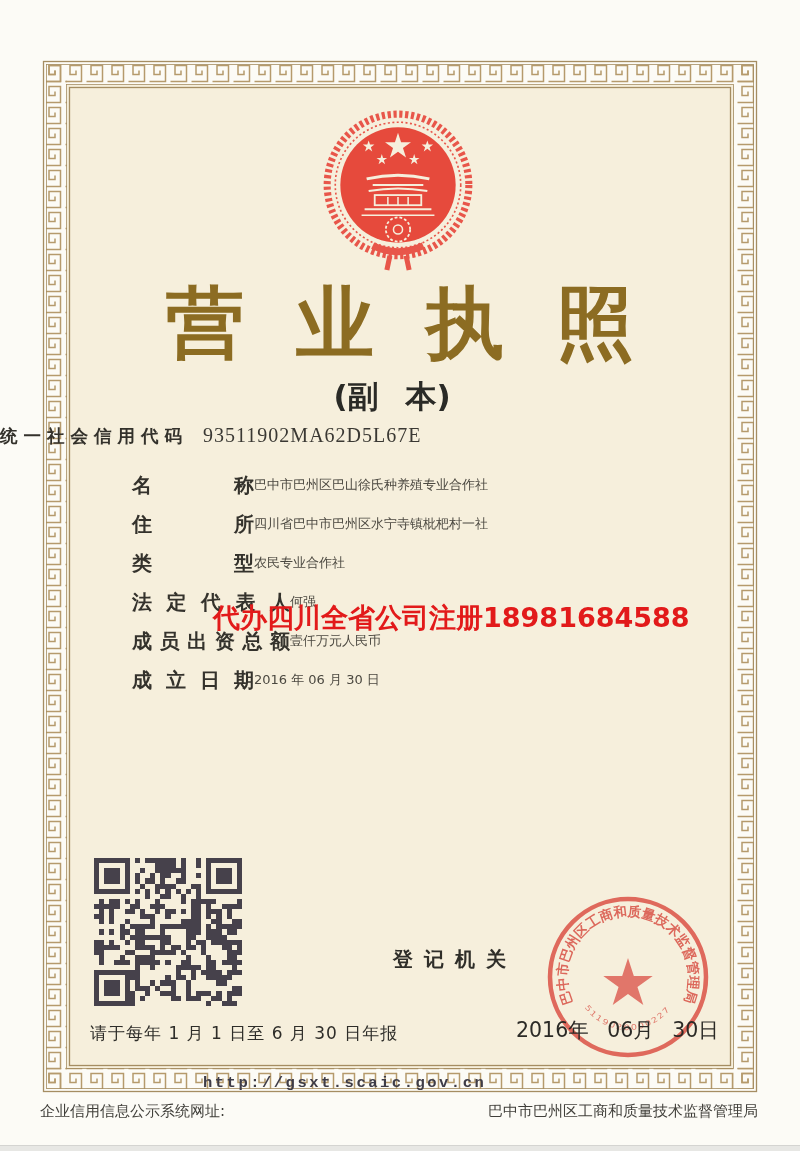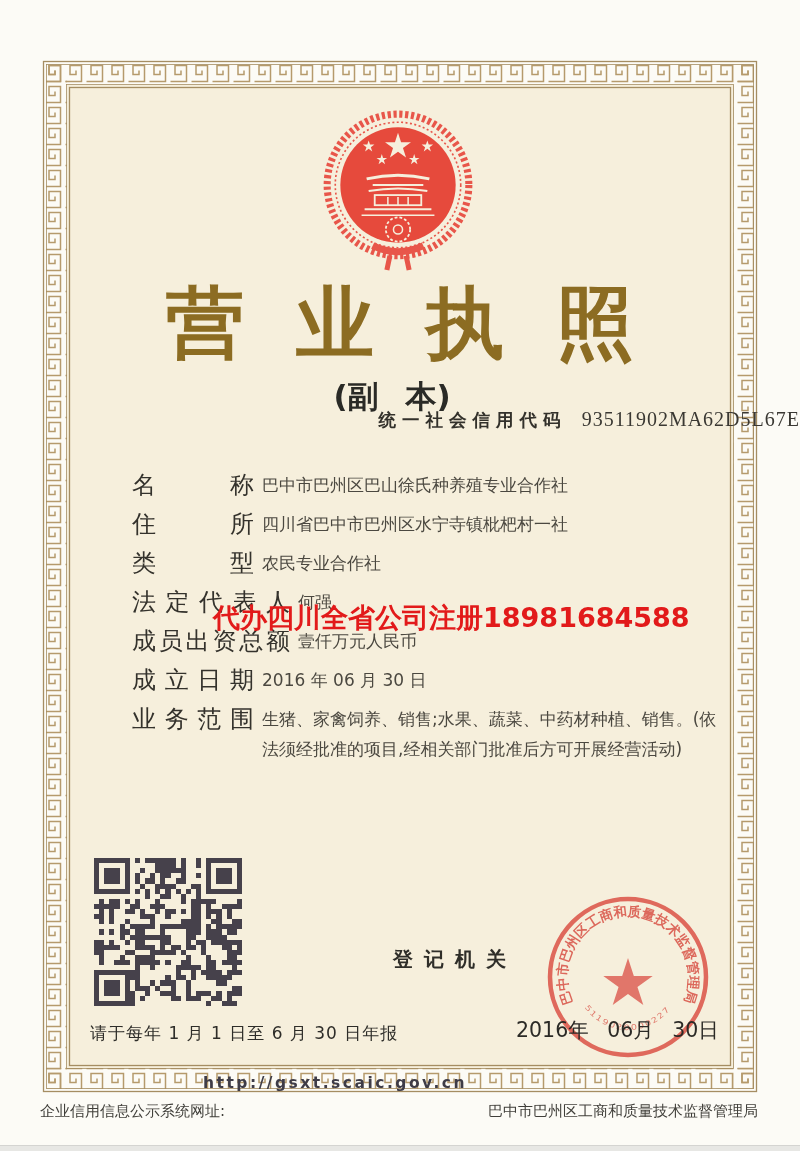--- a/index.html
+++ b/index.html
@@ -9,50 +9,50 @@
 
   .emblem{position:absolute;left:322px;top:104px;width:152px;height:170px;}
 
   .title{position:absolute;left:0;right:0;top:272px;text-align:center;
          font-size:78px;font-weight:bold;color:#8c6c22;}
   .title span{letter-spacing:52px;margin-right:-52px;}
 
   .subtitle{position:absolute;left:0;right:16px;top:376px;text-align:center;
             font-size:31px;color:#2a2a26;font-weight:bold;word-spacing:16px;}
 
-  .codeline{position:absolute;left:0;right:0;top:408px;text-align:right;color:#33312b;}
+  .codeline{position:absolute;left:0;right:0;top:424px;text-align:left;color:#33312b;}
   .codeline .lab{font-size:17.5px;font-weight:bold;letter-spacing:6px;}
   .codeline .val{font-size:20px;font-family:"Liberation Serif","DejaVu Serif",serif;
                  color:#3a3833;letter-spacing:1px;margin-left:10px;}
 
   .fields{position:absolute;left:132px;top:470px;width:604px;}
   .frow{margin-bottom:9px;line-height:30px;white-space:nowrap;}
   .frow .lbl{display:inline-block;width:122px;text-align:justify;text-align-last:justify;
-             font-size:24px;font-weight:normal;color:#34322c;vertical-align:top;}
+             font-size:20px;font-weight:bold;color:#34322c;vertical-align:top;}
   .frow.wide .lbl{width:158px;}
-  .frow .val{display:inline-block;margin-left:8px;font-size:17px;color:#4b4840;vertical-align:top;}
+  .frow .val{display:inline-block;font-size:13px;color:#4b4840;vertical-align:top;}
   .frow.scope{white-space:normal;}
   .frow.scope .val{width:462px;line-height:30px;}
 
   .watermark{position:absolute;left:213px;top:600px;font-size:27px;font-weight:bold;
              color:#e21a1a;white-space:nowrap;z-index:5;letter-spacing:0;}
 
   .qr{position:absolute;left:93px;top:858px;width:150px;height:148px;}
   .qr svg{width:100%;height:100%;shape-rendering:crispEdges;}
 
   .annual{position:absolute;left:90px;top:1022px;font-size:17px;color:#2e2d29;letter-spacing:1px;}
 
   .reg-label{position:absolute;left:380px;top:946px;font-size:20px;font-weight:bold;
              letter-spacing:11px;color:#2f2e29;margin-left:13px;}
   .seal{position:absolute;left:545px;top:894px;width:166px;height:166px;opacity:.88;z-index:2;}
   .reg-date{position:absolute;left:516px;top:1016px;font-size:20.5px;color:#2b2a26;
             word-spacing:12px;z-index:3;}
 
   .url{position:absolute;left:203px;top:1074px;font-size:15.5px;font-weight:bold;
-       letter-spacing:2.5px;color:#3e3c47;z-index:4;}
+       letter-spacing:2.5px;color:#3e3c47;z-index:4;font-family:Liberation Mono, monospace;}
 
   .foot-l{position:absolute;left:40px;top:1102px;font-size:15px;color:#403f3a;}
   .foot-r{position:absolute;right:42px;top:1102px;font-size:15px;color:#403f3a;}
 
   .scan-edge{position:absolute;left:0;right:0;bottom:0;height:5px;background:#e7e7e4;
              border-top:1px solid #d4d4d1;}
 </style>
 </head>
 <body>
 
@@ -123,23 +123,20 @@
     </div>
     <div class="frow wide">
       <span class="lbl">法定代表人</span><span class="val">何强</span>
     </div>
     <div class="frow wide">
       <span class="lbl">成员出资总额</span><span class="val">壹仟万元人民币</span>
     </div>
     <div class="frow">
       <span class="lbl">成立日期</span><span class="val">2016 年 06 月 30 日</span>
     </div>
-    <div class="frow scope">
-      <span class="lbl">业务范围</span><span class="val">生猪、家禽饲养、销售;水果、蔬菜、中药材种植、销售。(依法须经批准的项目,经相关部门批准后方可开展经营活动)</span>
-    </div>
   </div>
 
   <div class="watermark">代办四川全省公司注册18981684588</div>
 
   <div class="qr">
     <svg viewBox="0 0 29 29">
         <path d="M0 0h1v1h-1zM1 0h1v1h-1zM2 0h1v1h-1zM3 0h1v1h-1zM4 0h1v1h-1zM5 0h1v1h-1zM6 0h1v1h-1zM8 0h1v1h-1zM10 0h1v1h-1zM11 0h1v1h-1zM12 0h1v1h-1zM13 0h1v1h-1zM14 0h1v1h-1zM15 0h1v1h-1zM17 0h1v1h-1zM20 0h1v1h-1zM22 0h1v1h-1zM23 0h1v1h-1zM24 0h1v1h-1zM25 0h1v1h-1zM26 0h1v1h-1zM27 0h1v1h-1zM28 0h1v1h-1zM0 1h1v1h-1zM6 1h1v1h-1zM12 1h1v1h-1zM13 1h1v1h-1zM14 1h1v1h-1zM15 1h1v1h-1zM17 1h1v1h-1zM20 1h1v1h-1zM22 1h1v1h-1zM28 1h1v1h-1zM0 2h1v1h-1zM2 2h1v1h-1zM3 2h1v1h-1zM4 2h1v1h-1zM6 2h1v1h-1zM9 2h1v1h-1zM12 2h1v1h-1zM13 2h1v1h-1zM14 2h1v1h-1zM15 2h1v1h-1zM16 2h1v1h-1zM17 2h1v1h-1zM22 2h1v1h-1zM24 2h1v1h-1zM25 2h1v1h-1zM26 2h1v1h-1zM28 2h1v1h-1zM0 3h1v1h-1zM2 3h1v1h-1zM3 3h1v1h-1zM4 3h1v1h-1zM6 3h1v1h-1zM8 3h1v1h-1zM11 3h1v1h-1zM13 3h1v1h-1zM14 3h1v1h-1zM17 3h1v1h-1zM20 3h1v1h-1zM22 3h1v1h-1zM24 3h1v1h-1zM25 3h1v1h-1zM26 3h1v1h-1zM28 3h1v1h-1zM0 4h1v1h-1zM2 4h1v1h-1zM3 4h1v1h-1zM4 4h1v1h-1zM6 4h1v1h-1zM8 4h1v1h-1zM10 4h1v1h-1zM11 4h1v1h-1zM13 4h1v1h-1zM16 4h1v1h-1zM17 4h1v1h-1zM22 4h1v1h-1zM24 4h1v1h-1zM25 4h1v1h-1zM26 4h1v1h-1zM28 4h1v1h-1zM0 5h1v1h-1zM6 5h1v1h-1zM9 5h1v1h-1zM12 5h1v1h-1zM13 5h1v1h-1zM14 5h1v1h-1zM15 5h1v1h-1zM19 5h1v1h-1zM20 5h1v1h-1zM22 5h1v1h-1zM28 5h1v1h-1zM0 6h1v1h-1zM1 6h1v1h-1zM2 6h1v1h-1zM3 6h1v1h-1zM4 6h1v1h-1zM5 6h1v1h-1zM6 6h1v1h-1zM8 6h1v1h-1zM10 6h1v1h-1zM12 6h1v1h-1zM14 6h1v1h-1zM16 6h1v1h-1zM18 6h1v1h-1zM20 6h1v1h-1zM22 6h1v1h-1zM23 6h1v1h-1zM24 6h1v1h-1zM25 6h1v1h-1zM26 6h1v1h-1zM27 6h1v1h-1zM28 6h1v1h-1zM10 7h1v1h-1zM13 7h1v1h-1zM14 7h1v1h-1zM17 7h1v1h-1zM20 7h1v1h-1zM1 8h1v1h-1zM3 8h1v1h-1zM4 8h1v1h-1zM6 8h1v1h-1zM8 8h1v1h-1zM12 8h1v1h-1zM17 8h1v1h-1zM19 8h1v1h-1zM20 8h1v1h-1zM21 8h1v1h-1zM22 8h1v1h-1zM23 8h1v1h-1zM28 8h1v1h-1zM0 9h1v1h-1zM1 9h1v1h-1zM2 9h1v1h-1zM3 9h1v1h-1zM4 9h1v1h-1zM7 9h1v1h-1zM8 9h1v1h-1zM11 9h1v1h-1zM12 9h1v1h-1zM13 9h1v1h-1zM19 9h1v1h-1zM20 9h1v1h-1zM22 9h1v1h-1zM25 9h1v1h-1zM26 9h1v1h-1zM27 9h1v1h-1zM28 9h1v1h-1zM1 10h1v1h-1zM3 10h1v1h-1zM6 10h1v1h-1zM7 10h1v1h-1zM9 10h1v1h-1zM12 10h1v1h-1zM14 10h1v1h-1zM15 10h1v1h-1zM17 10h1v1h-1zM19 10h1v1h-1zM20 10h1v1h-1zM22 10h1v1h-1zM23 10h1v1h-1zM24 10h1v1h-1zM26 10h1v1h-1zM0 11h1v1h-1zM1 11h1v1h-1zM3 11h1v1h-1zM9 11h1v1h-1zM10 11h1v1h-1zM11 11h1v1h-1zM14 11h1v1h-1zM19 11h1v1h-1zM20 11h1v1h-1zM22 11h1v1h-1zM24 11h1v1h-1zM26 11h1v1h-1zM1 12h1v1h-1zM3 12h1v1h-1zM6 12h1v1h-1zM11 12h1v1h-1zM17 12h1v1h-1zM18 12h1v1h-1zM19 12h1v1h-1zM20 12h1v1h-1zM23 12h1v1h-1zM24 12h1v1h-1zM27 12h1v1h-1zM28 12h1v1h-1zM5 13h1v1h-1zM7 13h1v1h-1zM8 13h1v1h-1zM9 13h1v1h-1zM10 13h1v1h-1zM11 13h1v1h-1zM13 13h1v1h-1zM14 13h1v1h-1zM15 13h1v1h-1zM16 13h1v1h-1zM17 13h1v1h-1zM18 13h1v1h-1zM19 13h1v1h-1zM20 13h1v1h-1zM22 13h1v1h-1zM24 13h1v1h-1zM25 13h1v1h-1zM26 13h1v1h-1zM27 13h1v1h-1zM28 13h1v1h-1zM1 14h1v1h-1zM3 14h1v1h-1zM5 14h1v1h-1zM6 14h1v1h-1zM8 14h1v1h-1zM9 14h1v1h-1zM13 14h1v1h-1zM18 14h1v1h-1zM19 14h1v1h-1zM20 14h1v1h-1zM22 14h1v1h-1zM23 14h1v1h-1zM24 14h1v1h-1zM26 14h1v1h-1zM27 14h1v1h-1zM5 15h1v1h-1zM7 15h1v1h-1zM8 15h1v1h-1zM9 15h1v1h-1zM10 15h1v1h-1zM11 15h1v1h-1zM12 15h1v1h-1zM13 15h1v1h-1zM14 15h1v1h-1zM18 15h1v1h-1zM19 15h1v1h-1zM22 15h1v1h-1zM23 15h1v1h-1zM24 15h1v1h-1zM25 15h1v1h-1zM0 16h1v1h-1zM1 16h1v1h-1zM3 16h1v1h-1zM6 16h1v1h-1zM8 16h1v1h-1zM9 16h1v1h-1zM13 16h1v1h-1zM14 16h1v1h-1zM18 16h1v1h-1zM20 16h1v1h-1zM21 16h1v1h-1zM23 16h1v1h-1zM24 16h1v1h-1zM25 16h1v1h-1zM26 16h1v1h-1zM27 16h1v1h-1zM28 16h1v1h-1zM0 17h1v1h-1zM1 17h1v1h-1zM2 17h1v1h-1zM3 17h1v1h-1zM4 17h1v1h-1zM8 17h1v1h-1zM9 17h1v1h-1zM10 17h1v1h-1zM11 17h1v1h-1zM13 17h1v1h-1zM15 17h1v1h-1zM16 17h1v1h-1zM18 17h1v1h-1zM19 17h1v1h-1zM21 17h1v1h-1zM25 17h1v1h-1zM26 17h1v1h-1zM28 17h1v1h-1zM0 18h1v1h-1zM1 18h1v1h-1zM6 18h1v1h-1zM7 18h1v1h-1zM11 18h1v1h-1zM12 18h1v1h-1zM13 18h1v1h-1zM14 18h1v1h-1zM15 18h1v1h-1zM17 18h1v1h-1zM21 18h1v1h-1zM26 18h1v1h-1zM27 18h1v1h-1zM28 18h1v1h-1zM1 19h1v1h-1zM5 19h1v1h-1zM8 19h1v1h-1zM9 19h1v1h-1zM10 19h1v1h-1zM11 19h1v1h-1zM18 19h1v1h-1zM22 19h1v1h-1zM26 19h1v1h-1zM27 19h1v1h-1zM1 20h1v1h-1zM4 20h1v1h-1zM5 20h1v1h-1zM6 20h1v1h-1zM8 20h1v1h-1zM9 20h1v1h-1zM10 20h1v1h-1zM11 20h1v1h-1zM12 20h1v1h-1zM14 20h1v1h-1zM17 20h1v1h-1zM18 20h1v1h-1zM22 20h1v1h-1zM23 20h1v1h-1zM25 20h1v1h-1zM26 20h1v1h-1zM27 20h1v1h-1zM28 20h1v1h-1zM8 21h1v1h-1zM11 21h1v1h-1zM16 21h1v1h-1zM17 21h1v1h-1zM18 21h1v1h-1zM19 21h1v1h-1zM20 21h1v1h-1zM22 21h1v1h-1zM23 21h1v1h-1zM27 21h1v1h-1zM0 22h1v1h-1zM1 22h1v1h-1zM2 22h1v1h-1zM3 22h1v1h-1zM4 22h1v1h-1zM5 22h1v1h-1zM6 22h1v1h-1zM7 22h1v1h-1zM8 22h1v1h-1zM16 22h1v1h-1zM19 22h1v1h-1zM21 22h1v1h-1zM22 22h1v1h-1zM23 22h1v1h-1zM24 22h1v1h-1zM26 22h1v1h-1zM27 22h1v1h-1zM28 22h1v1h-1zM0 23h1v1h-1zM6 23h1v1h-1zM7 23h1v1h-1zM8 23h1v1h-1zM14 23h1v1h-1zM16 23h1v1h-1zM17 23h1v1h-1zM19 23h1v1h-1zM22 23h1v1h-1zM23 23h1v1h-1zM24 23h1v1h-1zM25 23h1v1h-1zM26 23h1v1h-1zM0 24h1v1h-1zM2 24h1v1h-1zM3 24h1v1h-1zM4 24h1v1h-1zM6 24h1v1h-1zM8 24h1v1h-1zM11 24h1v1h-1zM13 24h1v1h-1zM14 24h1v1h-1zM15 24h1v1h-1zM18 24h1v1h-1zM24 24h1v1h-1zM25 24h1v1h-1zM0 25h1v1h-1zM2 25h1v1h-1zM3 25h1v1h-1zM4 25h1v1h-1zM6 25h1v1h-1zM8 25h1v1h-1zM9 25h1v1h-1zM10 25h1v1h-1zM12 25h1v1h-1zM15 25h1v1h-1zM18 25h1v1h-1zM27 25h1v1h-1zM28 25h1v1h-1zM0 26h1v1h-1zM2 26h1v1h-1zM3 26h1v1h-1zM4 26h1v1h-1zM6 26h1v1h-1zM7 26h1v1h-1zM10 26h1v1h-1zM13 26h1v1h-1zM14 26h1v1h-1zM15 26h1v1h-1zM18 26h1v1h-1zM20 26h1v1h-1zM21 26h1v1h-1zM22 26h1v1h-1zM24 26h1v1h-1zM26 26h1v1h-1zM27 26h1v1h-1zM28 26h1v1h-1zM0 27h1v1h-1zM6 27h1v1h-1zM7 27h1v1h-1zM9 27h1v1h-1zM15 27h1v1h-1zM16 27h1v1h-1zM18 27h1v1h-1zM19 27h1v1h-1zM20 27h1v1h-1zM23 27h1v1h-1zM24 27h1v1h-1zM26 27h1v1h-1zM0 28h1v1h-1zM1 28h1v1h-1zM2 28h1v1h-1zM3 28h1v1h-1zM4 28h1v1h-1zM5 28h1v1h-1zM6 28h1v1h-1zM7 28h1v1h-1zM22 28h1v1h-1zM25 28h1v1h-1zM26 28h1v1h-1zM27 28h1v1h-1z" fill="#46414b"></path>
       </svg>
   </div>
 

